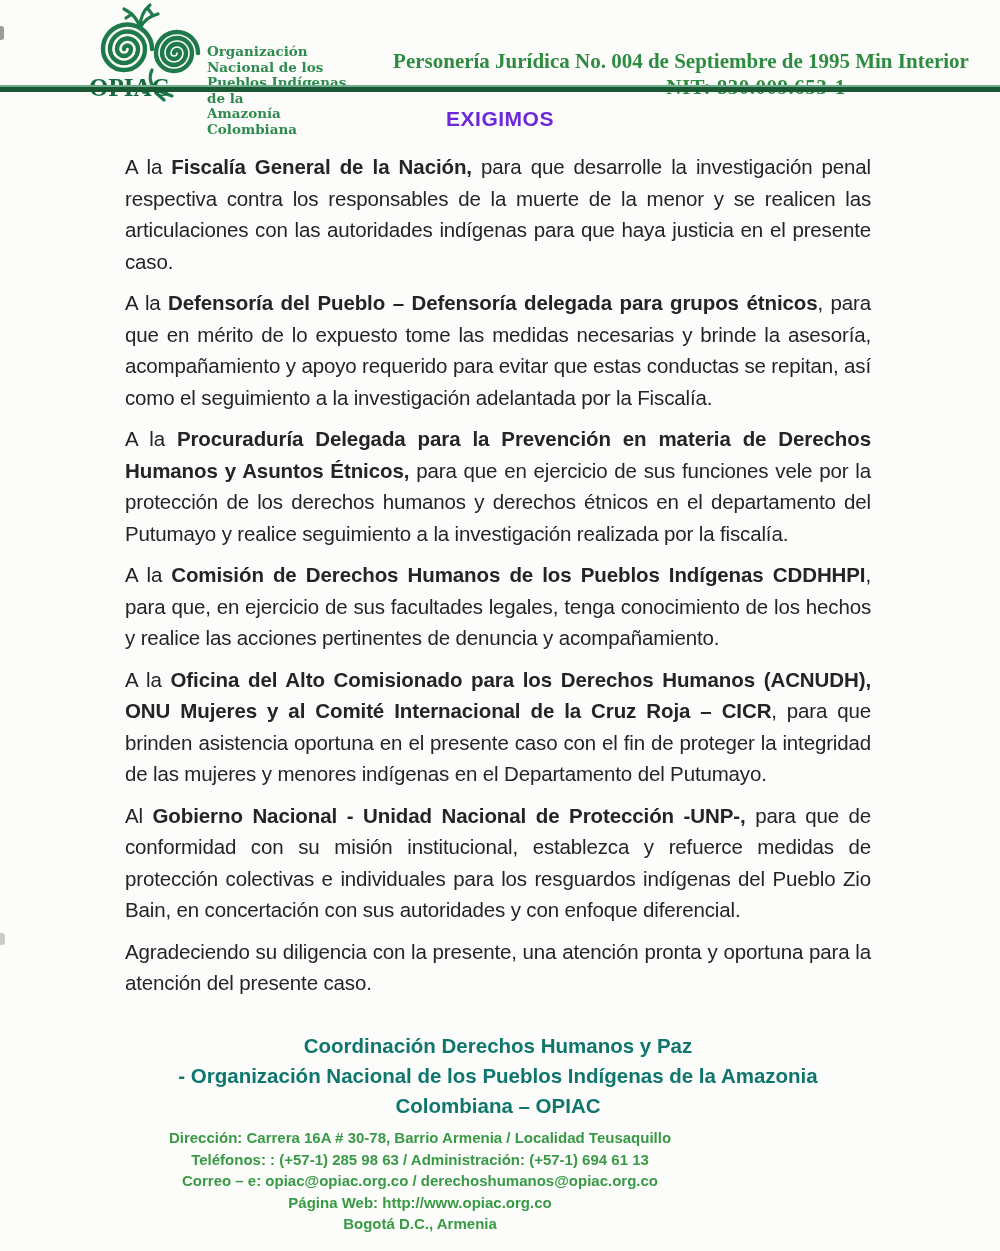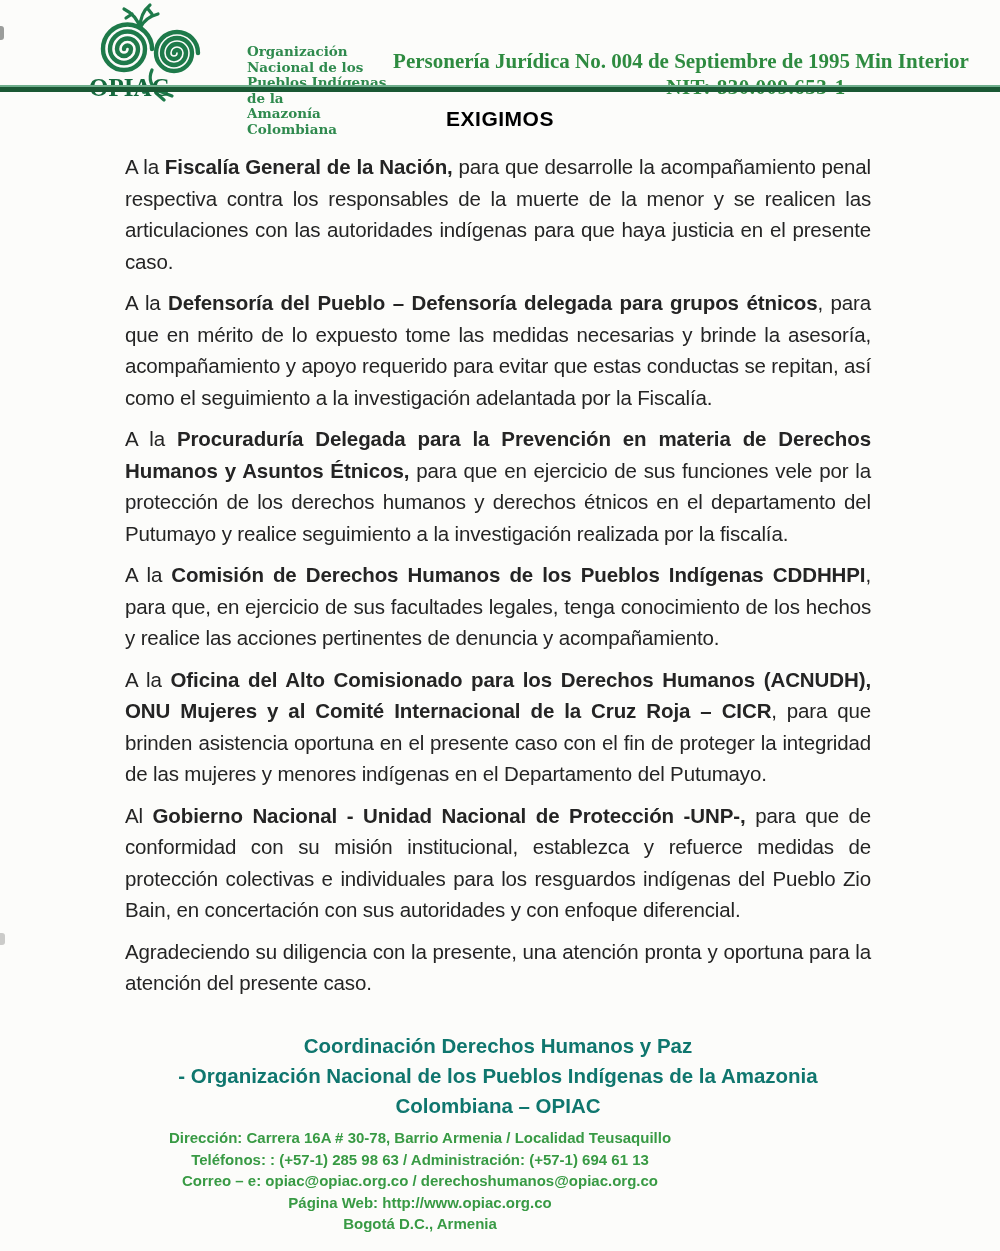--- a/index.html
+++ b/index.html
@@ -10,34 +10,34 @@
     background:#fcfcfa;
     overflow:hidden;
     font-family:"Liberation Sans",sans-serif;
     color:#242424;
   }
   
   .logo-svg{position:absolute;left:88px;top:0;width:116px;height:102px;}
   .org-name{
     position:absolute;left:207px;top:44px;width:160px;
     font-family:"DejaVu Serif",serif;font-weight:700;
-    font-size:13.5px;line-height:15.5px;color:#2f8a4e;margin-left:40px;
+    font-size:13.5px;line-height:15.5px;color:#2f8a4e;
   }
   .legal-block{
     position:absolute;left:378px;top:48px;width:606px;
     font-family:"Liberation Serif",serif;font-weight:700;
     font-size:21px;line-height:26px;color:#2e8b40;text-align:center;
   }
   .legal-line2{padding-left:150px;letter-spacing:.5px;}
   .header-rule-light{position:absolute;left:0;top:85px;width:1000px;height:2px;background:#6fae8c;}
   .header-rule-dark{position:absolute;left:0;top:87px;width:1000px;height:5px;background:#1a5834;}
   
   .doc-title{
     position:absolute;left:0;top:107px;width:1000px;
-    text-align:center;font-weight:700;font-size:21px;letter-spacing:.5px;color:#000000;
+    text-align:center;font-weight:700;font-size:21px;letter-spacing:.5px;color:#6d28d9;
   }
   .body-col{
     position:absolute;left:125px;top:151px;width:746px;
     font-size:20.5px;line-height:31.5px;letter-spacing:-0.15px;
     text-align:justify;
   }
   .body-col p{margin:0 0 10px 0;}
   .body-col b{letter-spacing:-0.1px;}
   .signature{
     position:absolute;left:125px;top:1031px;width:746px;
@@ -114,21 +114,21 @@
     </div>
 
     <div class="header-rule-light"></div>
     <div class="header-rule-dark"></div>
   </div>
 
   <div class="doc-title">EXIGIMOS</div>
 
   <div class="body-col">
 
-    <p><span>A la </span><b>Fiscalía General de la Nación,</b><span> para que desarrolle la acompañamiento penal respectiva contra los responsables de la muerte de la menor y se realicen las articulaciones con las autoridades indígenas para que haya justicia en el presente caso.</span></p>
+    <p><span>A la </span><b>Fiscalía General de la Nación,</b><span> para que desarrolle la investigación penal respectiva contra los responsables de la muerte de la menor y se realicen las articulaciones con las autoridades indígenas para que haya justicia en el presente caso.</span></p>
 
     <p><span>A la </span><b>Defensoría del Pueblo – Defensoría delegada para grupos étnicos</b><span>, para que en mérito de lo expuesto tome las medidas necesarias y brinde la asesoría, acompañamiento y apoyo requerido para evitar que estas conductas se repitan, así como el seguimiento a la investigación adelantada por la Fiscalía.</span></p>
 
     <p><span>A la </span><b>Procuraduría Delegada para la Prevención en materia de Derechos Humanos y Asuntos Étnicos,</b><span> para que en ejercicio de sus funciones vele por la protección de los derechos humanos y derechos étnicos en el departamento del Putumayo y realice seguimiento a la investigación realizada por la fiscalía.</span></p>
 
     <p><span>A la </span><b>Comisión de Derechos Humanos de los Pueblos Indígenas CDDHHPI</b><span>, para que, en ejercicio de sus facultades legales, tenga conocimiento de los hechos y realice las acciones pertinentes de denuncia y acompañamiento.</span></p>
 
     <p><span>A la </span><b>Oficina del Alto Comisionado para los Derechos Humanos (ACNUDH), ONU Mujeres y al Comité Internacional de la Cruz Roja – CICR</b><span>, para que brinden asistencia oportuna en el presente caso con el fin de proteger la integridad de las mujeres y menores indígenas en el Departamento del Putumayo.</span></p>
 
     <p><span>Al </span><b>Gobierno Nacional - Unidad Nacional de Protección -UNP-,</b><span> para que de conformidad con su misión institucional, establezca y refuerce medidas de protección colectivas e individuales para los resguardos indígenas del Pueblo Zio Bain, en concertación con sus autoridades y con enfoque diferencial.</span></p>

